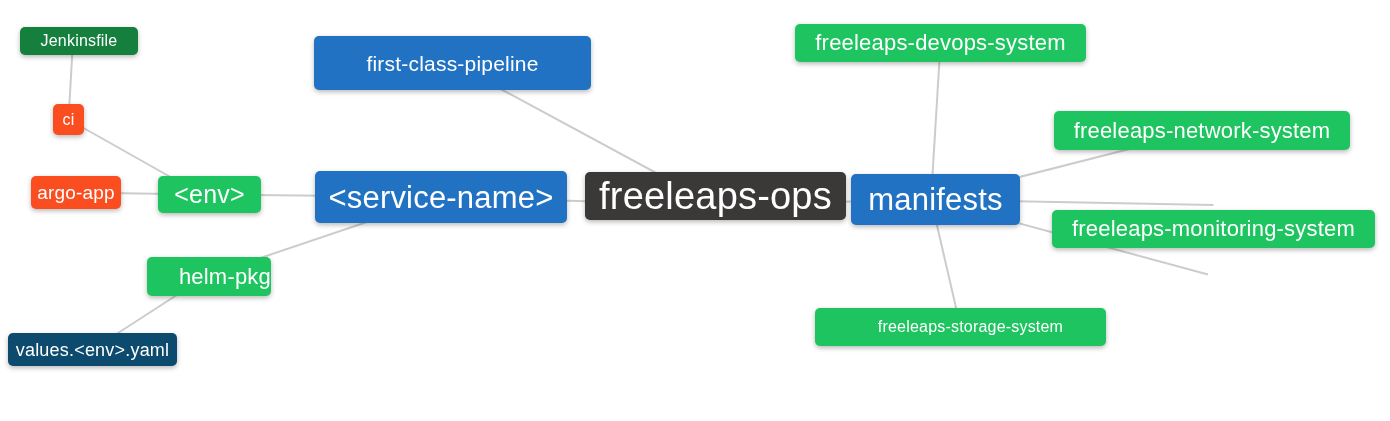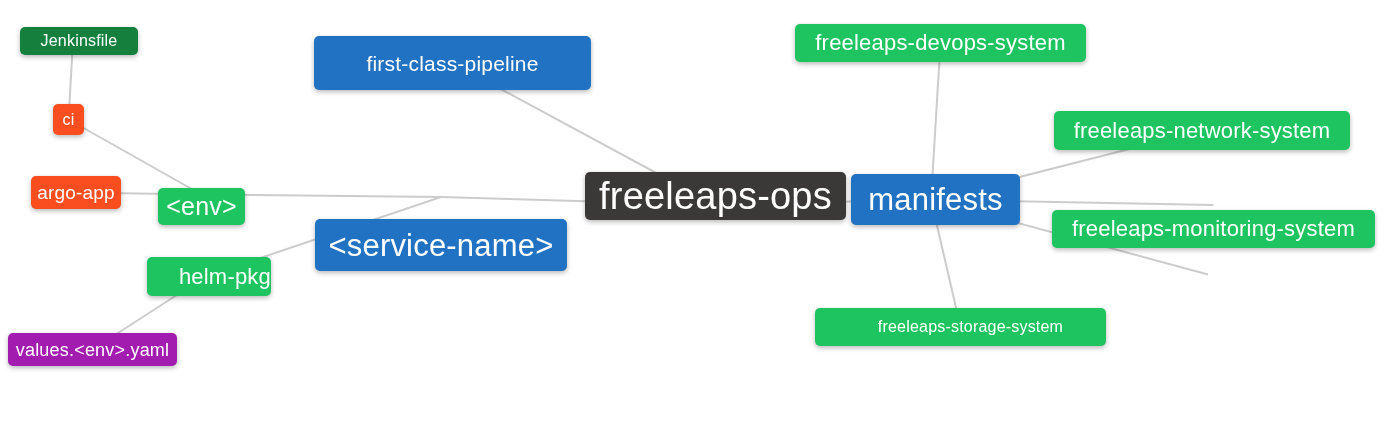--- a/index.html
+++ b/index.html
@@ -63,33 +63,33 @@
     </svg>
 <div class="node" style="left: 20px; top: 27px; width: 118px; height: 28px; background: #15803d;">
       <span style="font-size: 16px; color: rgb(255, 255, 255);">Jenkinsfile</span>
     </div>
     <div class="node" style="left: 53px; top: 104px; width: 31px; height: 31px; background: rgb(251, 78, 32);">
       <span style="font-size: 16px; color: rgb(255, 255, 255);">ci</span>
     </div>
     <div class="node" style="left: 31px; top: 176px; width: 90px; height: 33px; background: rgb(251, 78, 32);">
       <span style="font-size: 19px; color: rgb(255, 255, 255);">argo-app</span>
     </div>
-    <div class="node" style="left: 158px; top: 176px; width: 87px; height: 37px; background: rgb(30, 196, 95); margin-top: 12px;">
+    <div class="node" style="left: 158px; top: 176px; width: 103px; height: 37px; background: rgb(30, 196, 95);">
       <span style="font-size: 25px; color: rgb(255, 255, 255);">&lt;env&gt;</span>
     </div>
     <div class="node" style="left: 147px; top: 257px; width: 124px; height: 39px; background: rgb(30, 196, 95); justify-content: flex-end;">
       <span style="font-size: 22px; color: rgb(255, 255, 255);">helm-pkg</span>
     </div>
-    <div class="node" style="left: 8px; top: 333px; width: 169px; height: 33px; background: #a21caf;">
+    <div class="node" style="left: 8px; top: 333px; width: 169px; height: 33px; background: #0c4a6e;">
       <span style="font-size: 18px; color: rgb(255, 255, 255);">values.&lt;env&gt;.yaml</span>
     </div>
     <div class="node" style="left: 314px; top: 36px; width: 277px; height: 54px; background: rgb(34, 114, 195);">
       <span style="font-size: 21px; color: rgb(255, 255, 255);">first-class-pipeline</span>
     </div>
-    <div class="node" style="left: 315px; top: 171px; width: 252px; height: 52px; background: rgb(34, 114, 195); margin-top: 48px;">
+    <div class="node" style="left: 315px; top: 171px; width: 252px; height: 52px; background: rgb(34, 114, 195);">
       <span style="font-size: 31px; color: rgb(255, 255, 255);">&lt;service-name&gt;</span>
     </div>
     <div class="node" style="left: 585px; top: 172px; width: 261px; height: 48px; background: rgb(59, 56, 56);">
       <span style="font-size: 38px; color: rgb(255, 255, 255);">freeleaps-ops</span>
     </div>
     <div class="node" style="left: 851px; top: 174px; width: 169px; height: 51px; background: rgb(34, 114, 195);">
       <span style="font-size: 31px; color: rgb(255, 255, 255);">manifests</span>
     </div>
     <div class="node" style="left: 795px; top: 24px; width: 291px; height: 38px; background: rgb(30, 196, 95);">
       <span style="font-size: 22px; color: rgb(255, 255, 255);">freeleaps-devops-system</span>

